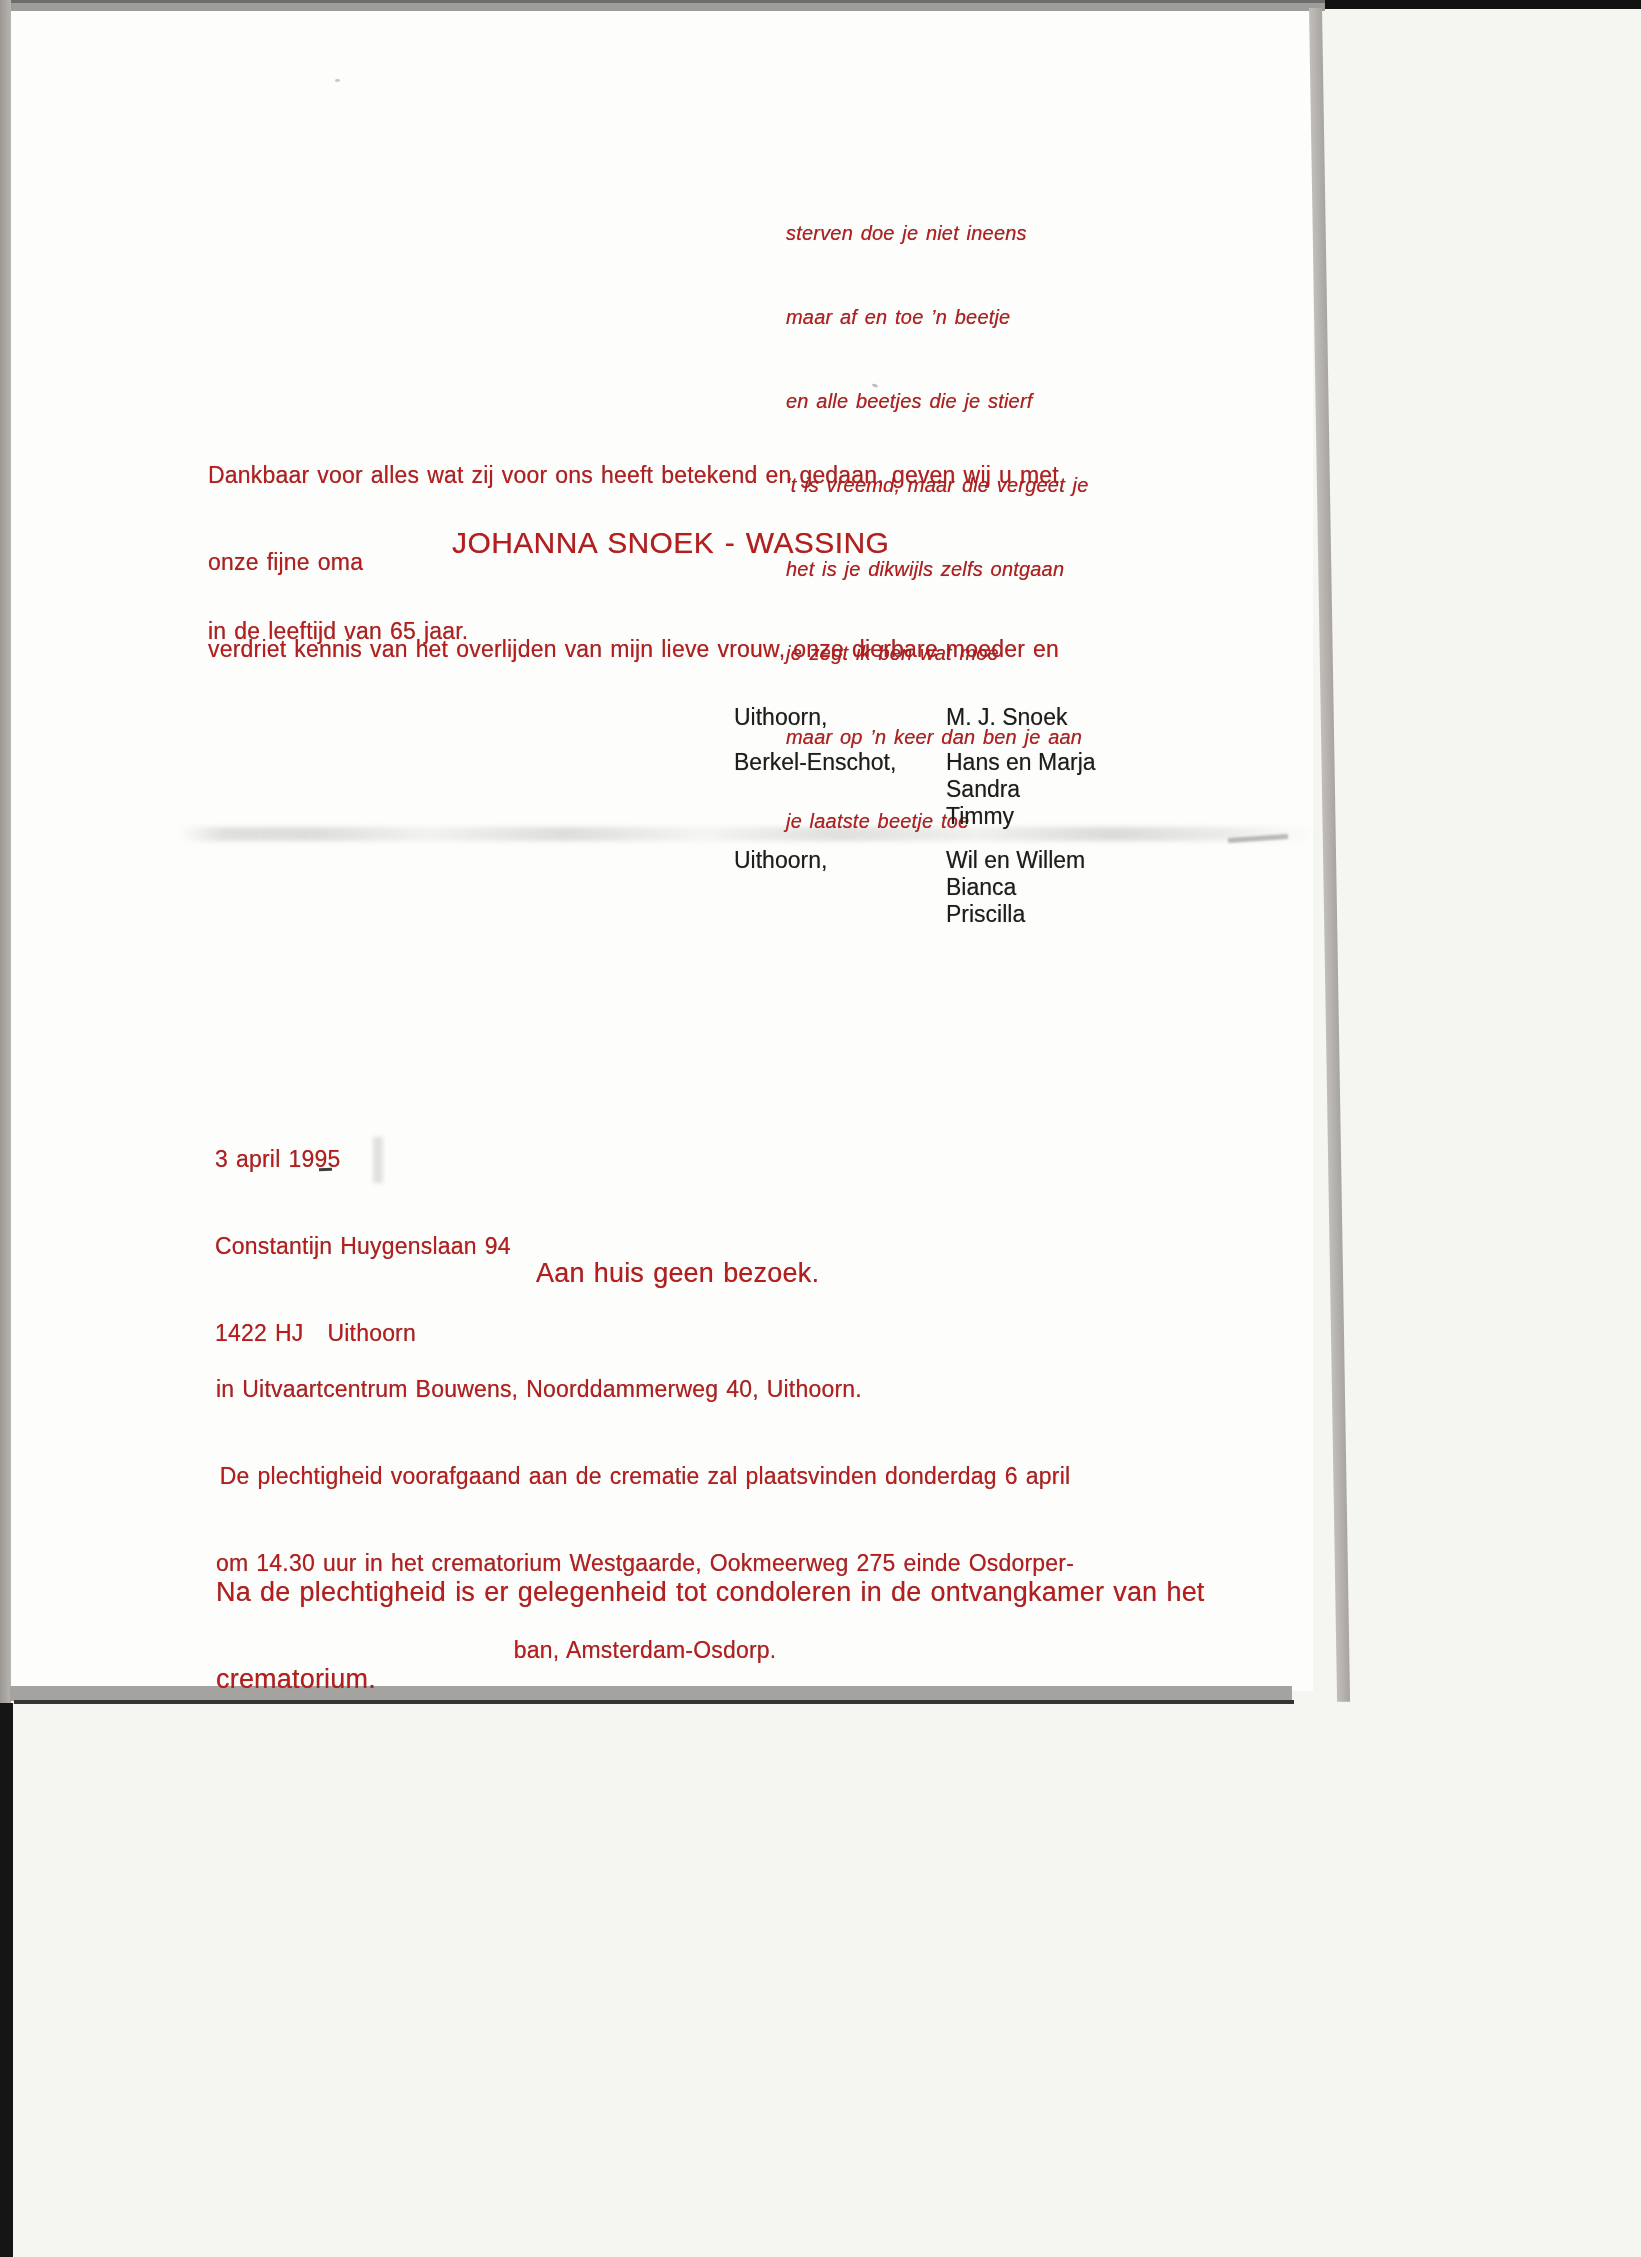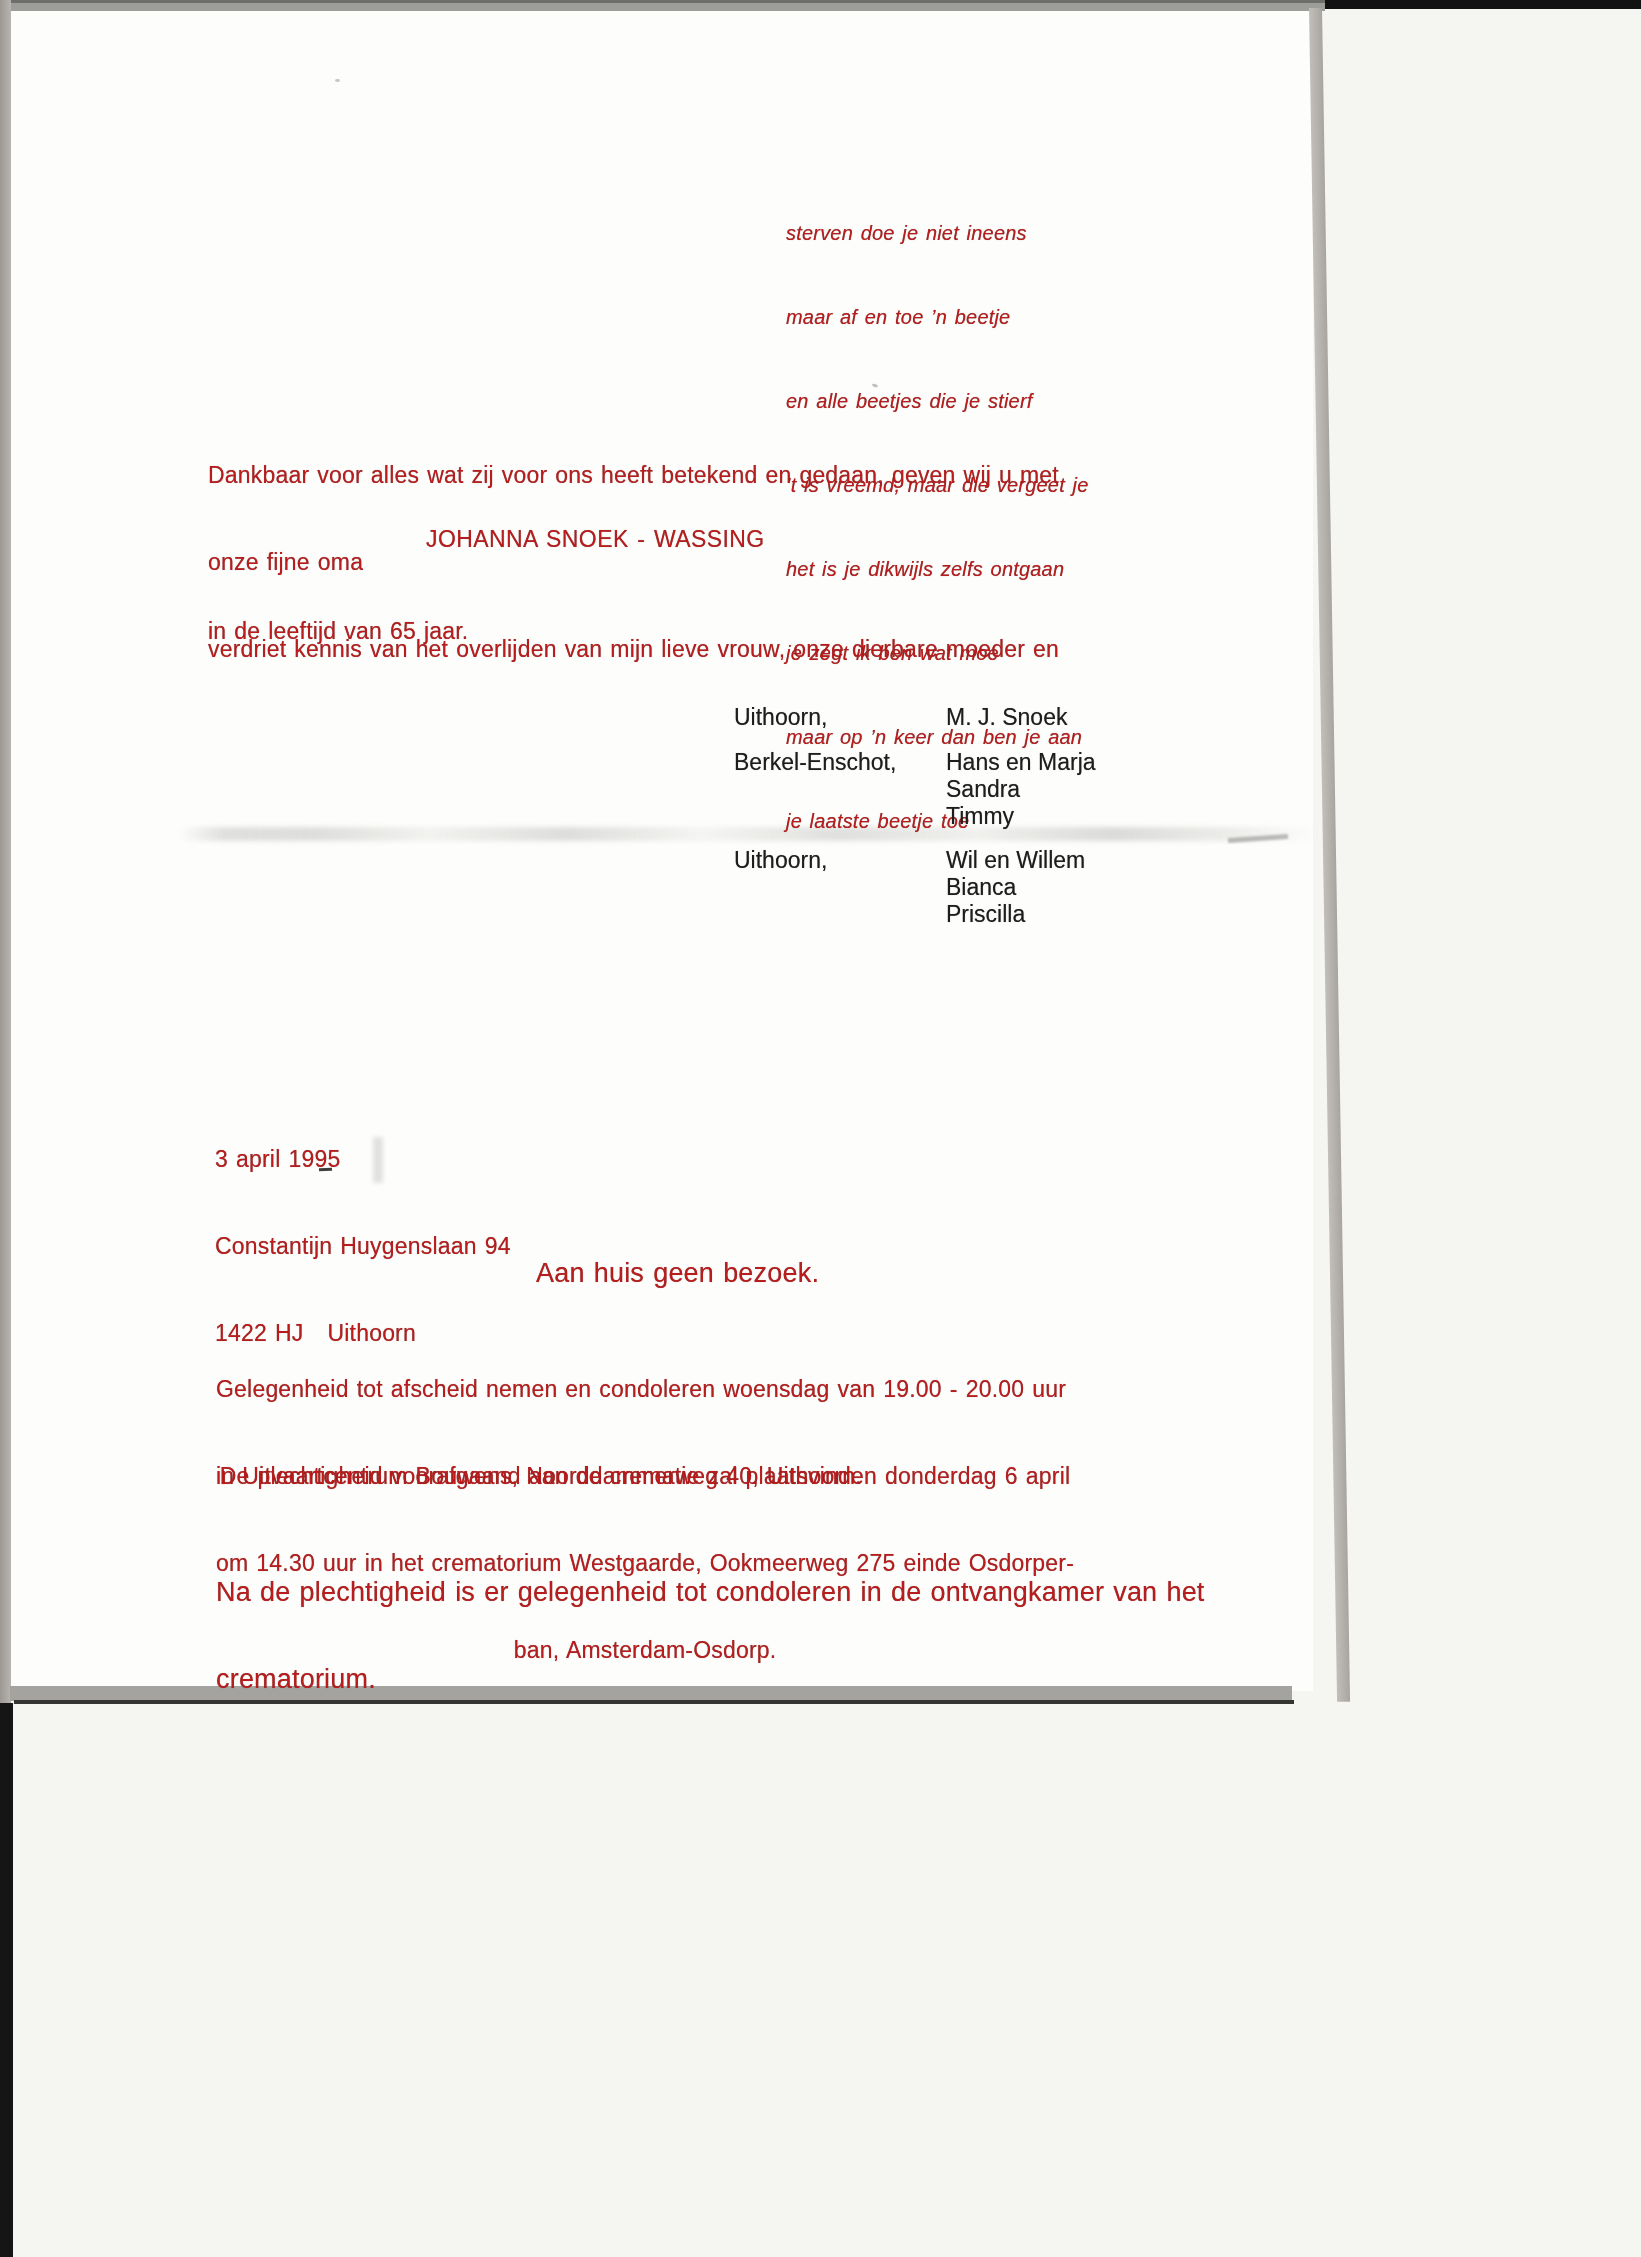--- a/index.html
+++ b/index.html
@@ -35,21 +35,21 @@
   .speck-a{position:absolute;left:335px;top:79px;width:4.8px;height:2.9px;background:#c6c6c3;border-radius:50%;}
   .speck-b{position:absolute;left:872px;top:384px;width:5.8px;height:2.9px;background:#bebebb;border-radius:50%;transform:rotate(20deg);}
   .smudge{position:absolute;left:373px;top:1137px;width:9.7px;height:46px;
     background:rgba(168,168,165,.32);filter:blur(1.9px);}
   .hj-dash{position:absolute;left:319px;top:1168px;width:12.6px;height:2.9px;background:#3f3f3d;transform:rotate(-2deg);}
   
   .txt{position:absolute;white-space:pre;letter-spacing:0.2px;word-spacing:1.4px;
     text-shadow:0 0 0.7px rgba(25,25,25,.55);color:#b91c1c;}
   .poem{left:786px;top:163px;font-size:20px;line-height:28px;font-style:italic;word-spacing:1.9px;}
   .announce{left:208px;top:403px;font-size:23px;line-height:29px;}
-  .name-heading{left:426px;top:526px;font-size:23px;letter-spacing:0.4px;word-spacing:1.9px;}
+  .name-heading{left:452px;top:526px;font-size:30px;letter-spacing:0.4px;word-spacing:1.9px;}
   .age{left:208px;top:617px;font-size:23px;line-height:29px;}
   .fam-group{position:absolute;display:flex;font-size:23px;line-height:27px;}
   .fam-g1{left:734px;top:704px;}
   .fam-g2{left:734px;top:749px;}
   .fam-g3{left:734px;top:847px;}
   .fam-place{width:212px;white-space:pre;text-shadow:0 0 0.7px rgba(25,25,25,.55);}
   .fam-names div{white-space:pre;text-shadow:0 0 0.7px rgba(25,25,25,.55);}
   .address{left:215px;top:1087px;font-size:23px;line-height:29px;}
   .no-visit{left:536px;top:1259px;font-size:27px;line-height:29px;}
   .condolence{left:216px;top:1317px;font-size:23px;line-height:29px;}
@@ -122,21 +122,20 @@
 
   <div class="txt address">
     <div>3 april 1995</div>
     <div>Constantijn Huygenslaan 94</div>
     <div>1422 HJ   Uithoorn</div>
   </div>
 
   <div class="txt no-visit">Aan huis geen bezoek.</div>
 
   <div class="txt condolence">
-    <div>Gelegenheid tot afscheid nemen en condoleren woensdag van 19.00 - 20.00 uur</div>
     <div>in Uitvaartcentrum Bouwens, Noorddammerweg 40, Uithoorn.</div>
   </div>
 
   <div class="txt ceremony">
     <div>De plechtigheid voorafgaand aan de crematie zal plaatsvinden donderdag 6 april</div>
     <div>om 14.30 uur in het crematorium Westgaarde, Ookmeerweg 275 einde Osdorper-</div>
     <div>ban, Amsterdam-Osdorp.</div>
   </div>
 
   <div class="txt after">

